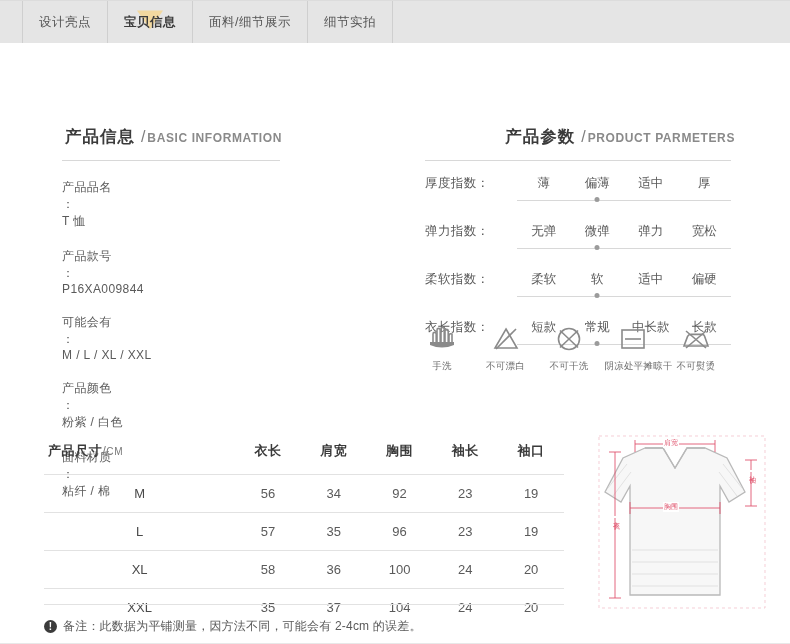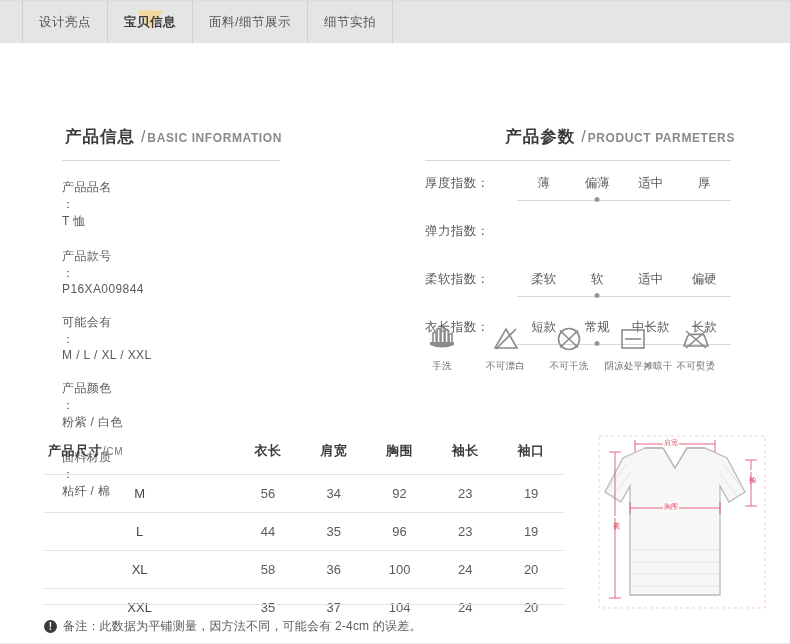--- a/index.html
+++ b/index.html
@@ -368,20 +368,31 @@
       </div>
       <div class="scale-line">
         <span class="scale-dot" style="left:37.5%"></span>
       </div>
     </div>
   </div>
 
   <div class="param-row">
     <div class="param-name">
       <span>弹力指数</span>：
+    </div>
+    <div class="param-scale">
+      <div class="scale-opts">
+        <span class="scale-opt">无弹</span>
+        <span class="scale-opt">微弹</span>
+        <span class="scale-opt">弹力</span>
+        <span class="scale-opt">宽松</span>
+      </div>
+      <div class="scale-line">
+        <span class="scale-dot" style="left:37.5%"></span>
+      </div>
     </div>
   </div>
 
   <div class="param-row">
     <div class="param-name">
       <span>柔软指数</span>：
     </div>
     <div class="param-scale">
       <div class="scale-opts">
         <span class="scale-opt">柔软</span>
@@ -481,21 +492,21 @@
       <tr>
         <td class="first">M</td>
         <td>56</td>
         <td>34</td>
         <td>92</td>
         <td>23</td>
         <td>19</td>
       </tr>
       <tr>
         <td class="first">L</td>
-        <td>44</td>
+        <td>57</td>
         <td>35</td>
         <td>96</td>
         <td>23</td>
         <td>19</td>
       </tr>
       <tr>
         <td class="first">XL</td>
         <td>58</td>
         <td>36</td>
         <td>100</td>

